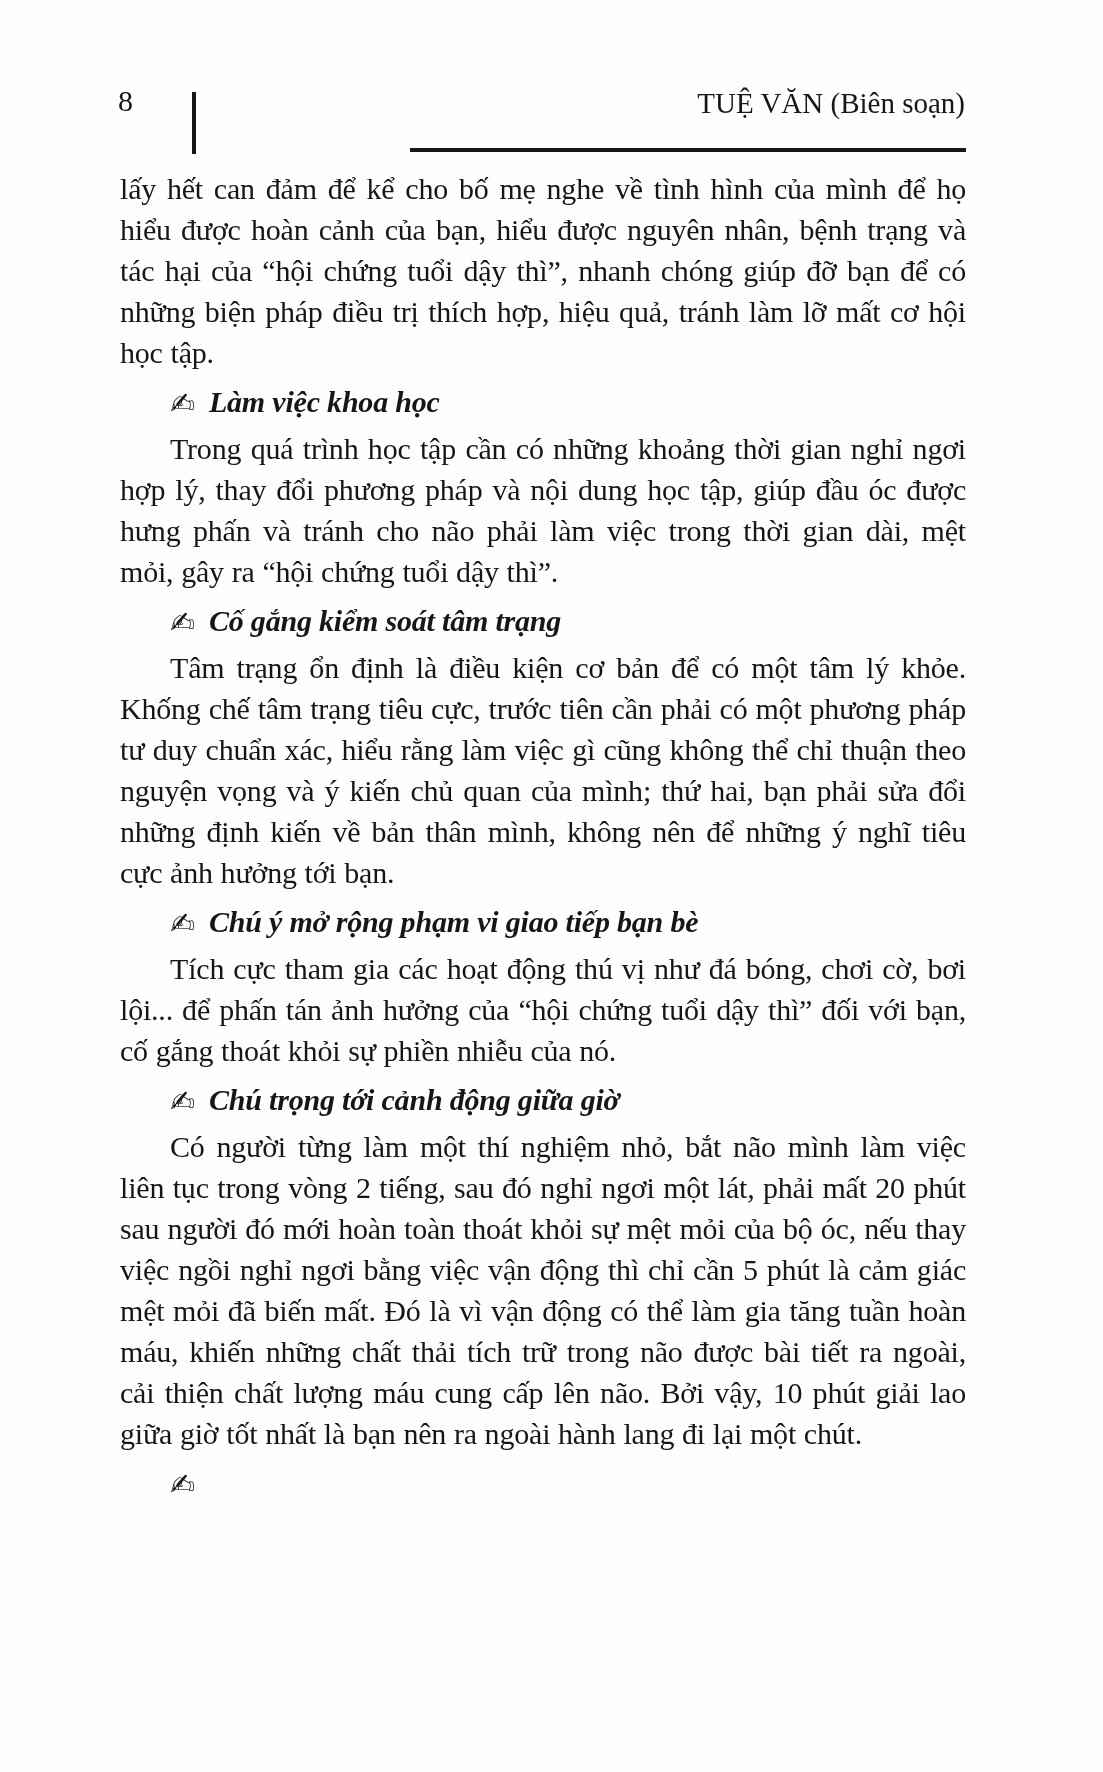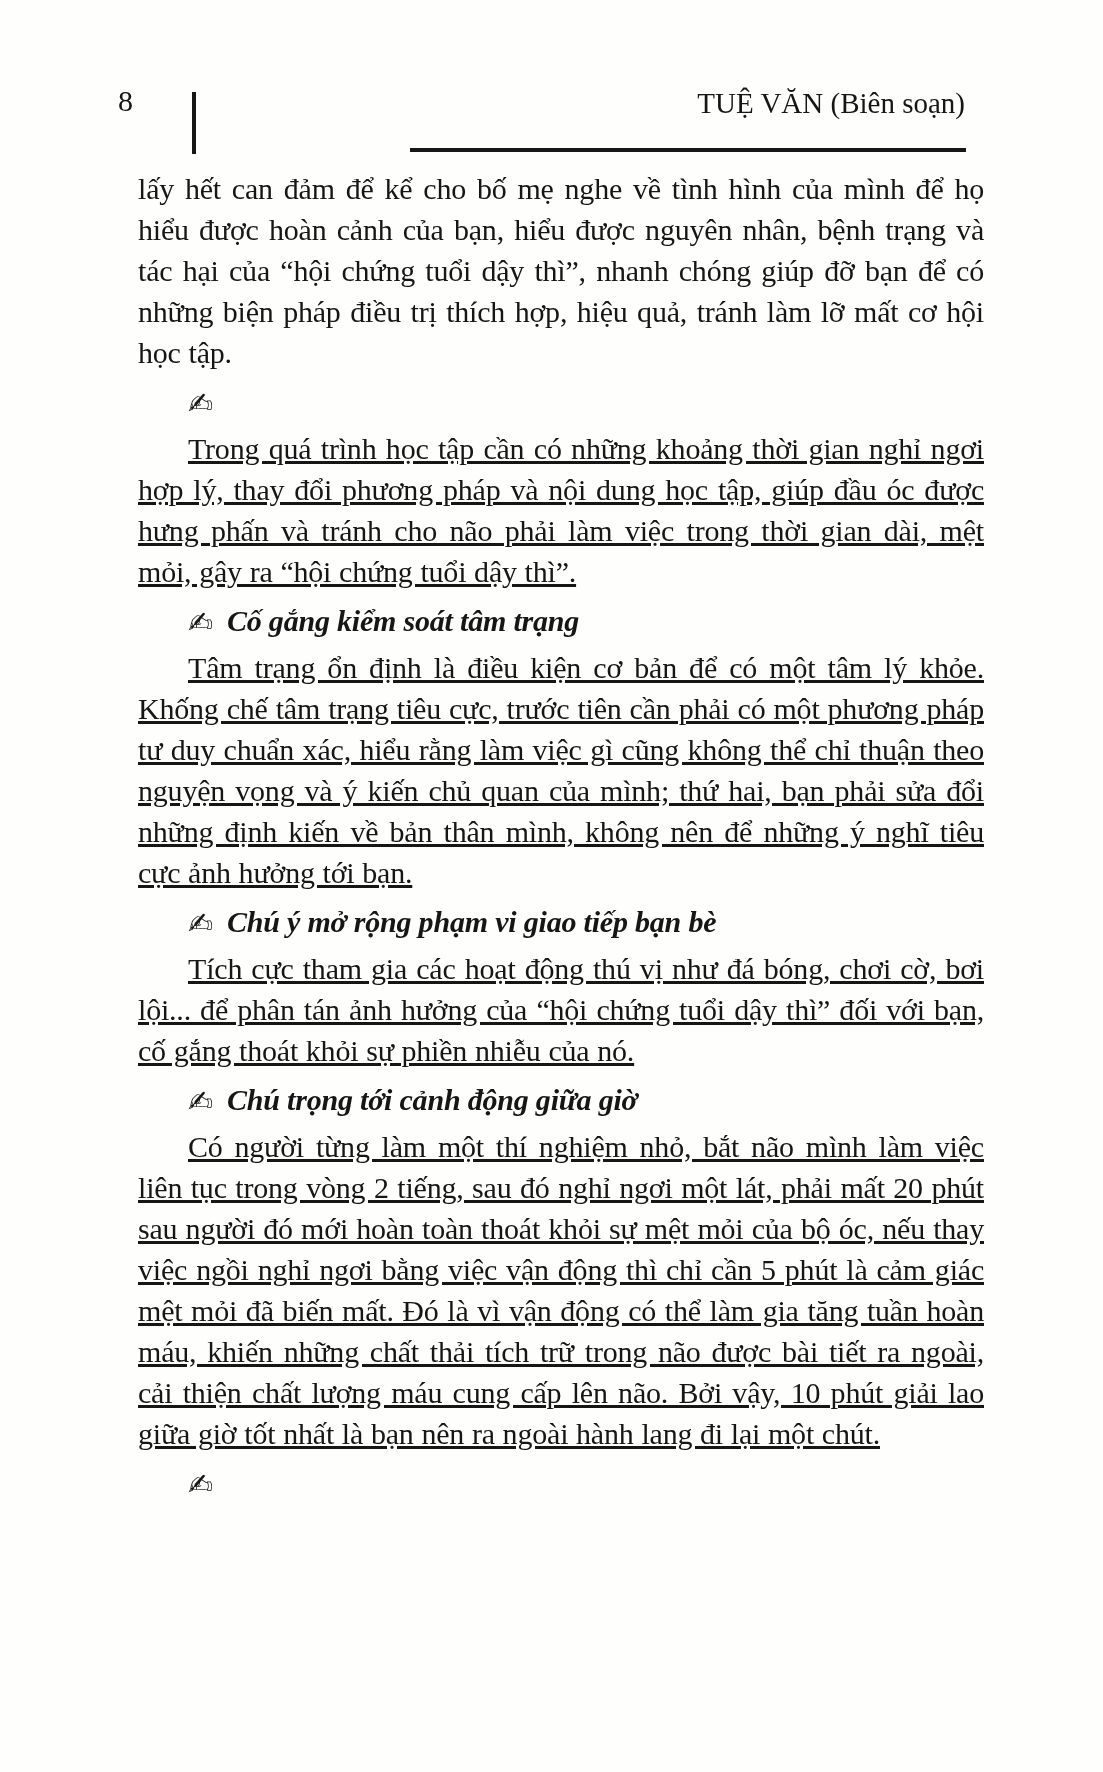--- a/index.html
+++ b/index.html
@@ -26,29 +26,29 @@
   .running-title {
     position: absolute; right: 138px; top: 86px;
     font-size: 29px; line-height: 34px; white-space: nowrap;
   }
   .header-rule {
     position: absolute; left: 410px; top: 148px;
     width: 556px; height: 4px; background: #171717;
   }
   
   .content {
-    position: absolute; top: 168px; left: 120px; width: 846px; margin-left: 18px;
+    position: absolute; top: 168px; left: 120px; width: 846px;
   }
   .body-para {
     font-size: 30px; line-height: 41px;
     text-align: justify;
     letter-spacing: -0.2px;
     word-spacing: 0.5px;
   }
-  .body-para.indent { text-indent: 50px; text-decoration: underline; }
+  .body-para.indent { text-indent: 50px; }
   .section-heading {
     display: flex; align-items: baseline;
     padding-left: 50px;
     margin-top: 9px; margin-bottom: 6px;
     font-size: 30px; line-height: 40px;
     font-weight: bold; font-style: italic;
     letter-spacing: -0.2px;
   }
   .dingbat {
     font-family: "DejaVu Sans", sans-serif;
@@ -69,37 +69,38 @@
     <span class="running-title">TUỆ VĂN (Biên soạn)</span>
     <span class="header-rule"></span>
   </div>
 
   <div class="content">
 
     <p class="body-para">lấy hết can đảm để kể cho bố mẹ nghe về tình hình của mình để họ hiểu được hoàn cảnh của bạn, hiểu được nguyên nhân, bệnh trạng và tác hại của “hội chứng tuổi dậy thì”, nhanh chóng giúp đỡ bạn để có những biện pháp điều trị thích hợp, hiệu quả, tránh làm lỡ mất cơ hội học tập.</p>
 
     <div class="section-heading">
       <span class="dingbat">✍</span>
+      <span class="heading-text">Làm việc khoa học</span>
     </div>
 
     <p class="body-para indent">Trong quá trình học tập cần có những khoảng thời gian nghỉ ngơi hợp lý, thay đổi phương pháp và nội dung học tập, giúp đầu óc được hưng phấn và tránh cho não phải làm việc trong thời gian dài, mệt mỏi, gây ra “hội chứng tuổi dậy thì”.</p>
 
     <div class="section-heading">
       <span class="dingbat">✍</span>
       <span class="heading-text">Cố gắng kiểm soát tâm trạng</span>
     </div>
 
     <p class="body-para indent">Tâm trạng ổn định là điều kiện cơ bản để có một tâm lý khỏe. Khống chế tâm trạng tiêu cực, trước tiên cần phải có một phương pháp tư duy chuẩn xác, hiểu rằng làm việc gì cũng không thể chỉ thuận theo nguyện vọng và ý kiến chủ quan của mình; thứ hai, bạn phải sửa đổi những định kiến về bản thân mình, không nên để những ý nghĩ tiêu cực ảnh hưởng tới bạn.</p>
 
     <div class="section-heading">
       <span class="dingbat">✍</span>
       <span class="heading-text">Chú ý mở rộng phạm vi giao tiếp bạn bè</span>
     </div>
 
-    <p class="body-para indent">Tích cực tham gia các hoạt động thú vị như đá bóng, chơi cờ, bơi lội... để phân tán ảnh hưởng của “hội chứng tuổi dậy thì” đối với bạn, cố gắng thoát khỏi sự phiền nhiễu của nó.</p>
+    <p class="body-para indent">Tích cực tham gia các hoạt động thú vị như đá bóng, chơi cờ, bơi lội... để phấn tán ảnh hưởng của “hội chứng tuổi dậy thì” đối với bạn, cố gắng thoát khỏi sự phiền nhiễu của nó.</p>
 
     <div class="section-heading">
       <span class="dingbat">✍</span>
       <span class="heading-text">Chú trọng tới cảnh động giữa giờ</span>
     </div>
 
     <p class="body-para indent">Có người từng làm một thí nghiệm nhỏ, bắt não mình làm việc liên tục trong vòng 2 tiếng, sau đó nghỉ ngơi một lát, phải mất 20 phút sau người đó mới hoàn toàn thoát khỏi sự mệt mỏi của bộ óc, nếu thay việc ngồi nghỉ ngơi bằng việc vận động thì chỉ cần 5 phút là cảm giác mệt mỏi đã biến mất. Đó là vì vận động có thể làm gia tăng tuần hoàn máu, khiến những chất thải tích trữ trong não được bài tiết ra ngoài, cải thiện chất lượng máu cung cấp lên não. Bởi vậy, 10 phút giải lao giữa giờ tốt nhất là bạn nên ra ngoài hành lang đi lại một chút.</p>
 
     <div class="section-heading">
       <span class="dingbat">✍</span>

